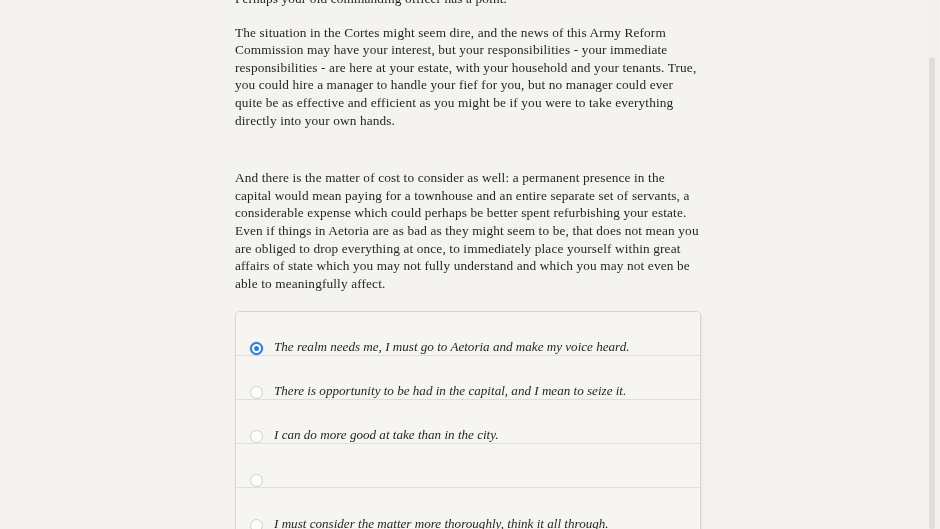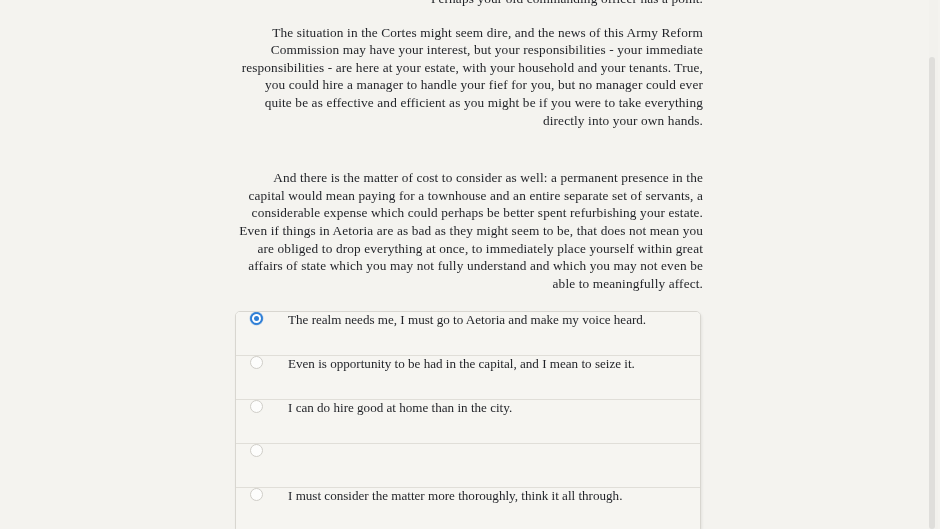--- a/index.html
+++ b/index.html
@@ -24,21 +24,21 @@
     left: 235px;
     top: -10px;
     width: 468px;
   }
   .para {
     font-family: "Liberation Serif", serif;
     font-size: 13.3px;
     line-height: 17.6px;
     color: #1f2126;
     margin: 0 0 16px 0;
-    text-align: right;
+    text-align: left;
     letter-spacing: 0.01em;
   }
   .para.clipped {
     margin-bottom: 16px;
   }
   .para.tight {
     margin-bottom: 19px;
     margin-top: 40px;
   }
   
@@ -46,28 +46,29 @@
     width: 466px;
     background: #fbfaf8;
     border: 1px solid #d8d6d0;
     border-radius: 5px;
     box-shadow: 1px 2px 3px rgba(0,0,0,0.07);
     overflow: hidden;
     box-sizing: border-box;
   }
   .option-row {
     display: flex;
-    align-items: flex-start;
-    gap: 25px;
+    align-items: flex-end;
+    gap: 11px;
     padding: 0 14px;
     height: 44px;
     box-sizing: border-box;
     border-bottom: 1px solid #e0ded8;
     background: #f6f5f1;
     cursor: pointer;
+    font-style: italic;
   }
   .option-row:last-child {
     border-bottom: none;
   }
   .radio {
     flex: 0 0 auto;
     width: 13px;
     height: 13px;
     border-radius: 50%;
     box-sizing: border-box;
@@ -135,26 +136,26 @@
 
     <div id="options-group">
 
       <div class="option-row">
         <span class="radio checked"></span>
         <span class="option-label">The realm needs me, I must go to Aetoria and make my voice heard.</span>
       </div>
 
       <div class="option-row">
         <span class="radio"></span>
-        <span class="option-label">Even is opportunity to be had in the capital, and I mean to seize it.</span>
+        <span class="option-label">There is opportunity to be had in the capital, and I mean to seize it.</span>
       </div>
 
       <div class="option-row">
         <span class="radio"></span>
-        <span class="option-label">I can do hire good at home than in the city.</span>
+        <span class="option-label">I can do more good at take than in the city.</span>
       </div>
 
       <div class="option-row">
         <span class="radio"></span>
       </div>
 
       <div class="option-row">
         <span class="radio"></span>
         <span class="option-label">I must consider the matter more thoroughly, think it all through.</span>
       </div>

